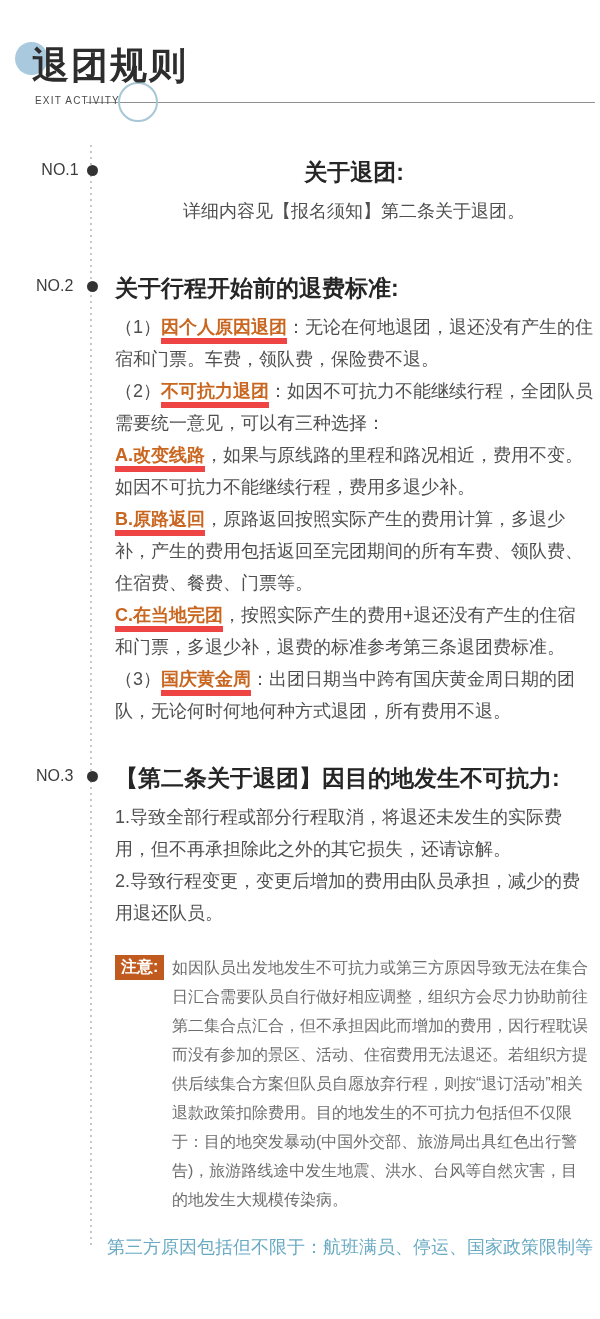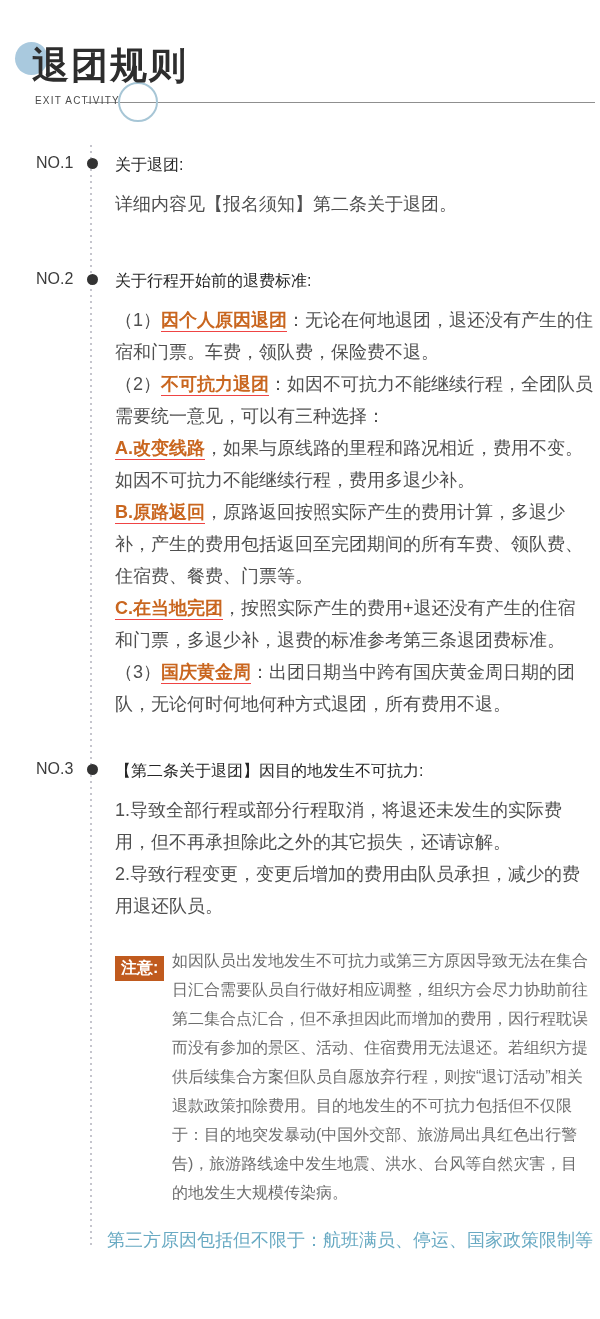--- a/index.html
+++ b/index.html
@@ -17,31 +17,31 @@
     border:2px solid #a7c6d6;z-index:1;background:transparent;}
   .page-subtitle{position:absolute;left:35px;top:95px;font-size:10px;color:#4a4a4a;
     letter-spacing:1.2px;z-index:2;}
   .header-rule{position:absolute;left:86px;top:102px;width:509px;height:1px;background:#8f8f8f;}
   
   .rail{position:absolute;left:90px;top:145px;width:2px;height:1100px;
     background-image:repeating-linear-gradient(to bottom,#c5c5cd 0 2px,transparent 2px 6px);}
   
   .sections{position:absolute;left:0;top:145px;width:600px;}
   .rule-section{position:relative;padding-left:115px;}
-  .rule-section.s1{margin-bottom:46px;}
+  .rule-section.s1{margin-bottom:46px;text-align:center;}
   .rule-section.s2{margin-bottom:36px;}
   .no-label{position:absolute;left:36px;top:4px;width:48px;font-size:16px;color:#3c3c3c;}
   .bullet{position:absolute;left:87px;top:8px;width:11px;height:11px;border-radius:50%;background:#333333;}
   .content{width:478px;font-size:18px;line-height:32px;color:#4f4f4f;}
-  .heading{margin:5px 0 8px;font-size:16px;line-height:30px;font-weight:normal;color:#262626;}
+  .heading{margin:12px 0 8px;font-size:23px;line-height:30px;font-weight:bold;color:#262626;}
   .para{margin:0;}
-  .hl{color:#c9661f;font-weight:bold;border-bottom:1px solid #ef4444;padding-bottom:1px;}
+  .hl{color:#c9661f;font-weight:bold;border-bottom:6px solid #ef4444;padding-bottom:1px;}
   
   .notice{position:relative;margin-top:24px;padding-left:57px;min-height:29px;}
-  .notice-badge{position:absolute;left:0;top:10px;display:inline-block;background:#c05a1e;color:#ffffff;
+  .notice-badge{position:absolute;left:0;top:2px;display:inline-block;background:#c05a1e;color:#ffffff;
     font-size:16px;font-weight:bold;line-height:1;padding:4px 6px 5px;}
   .notice-text{margin:0;font-size:16px;line-height:29px;color:#6d6d6d;}
   
   .footnote{margin:18px 0 0 -8px;font-size:18px;line-height:30px;color:#69aac3;}
 </style>
 </head>
 <body>
 
 <div class="page">
 

